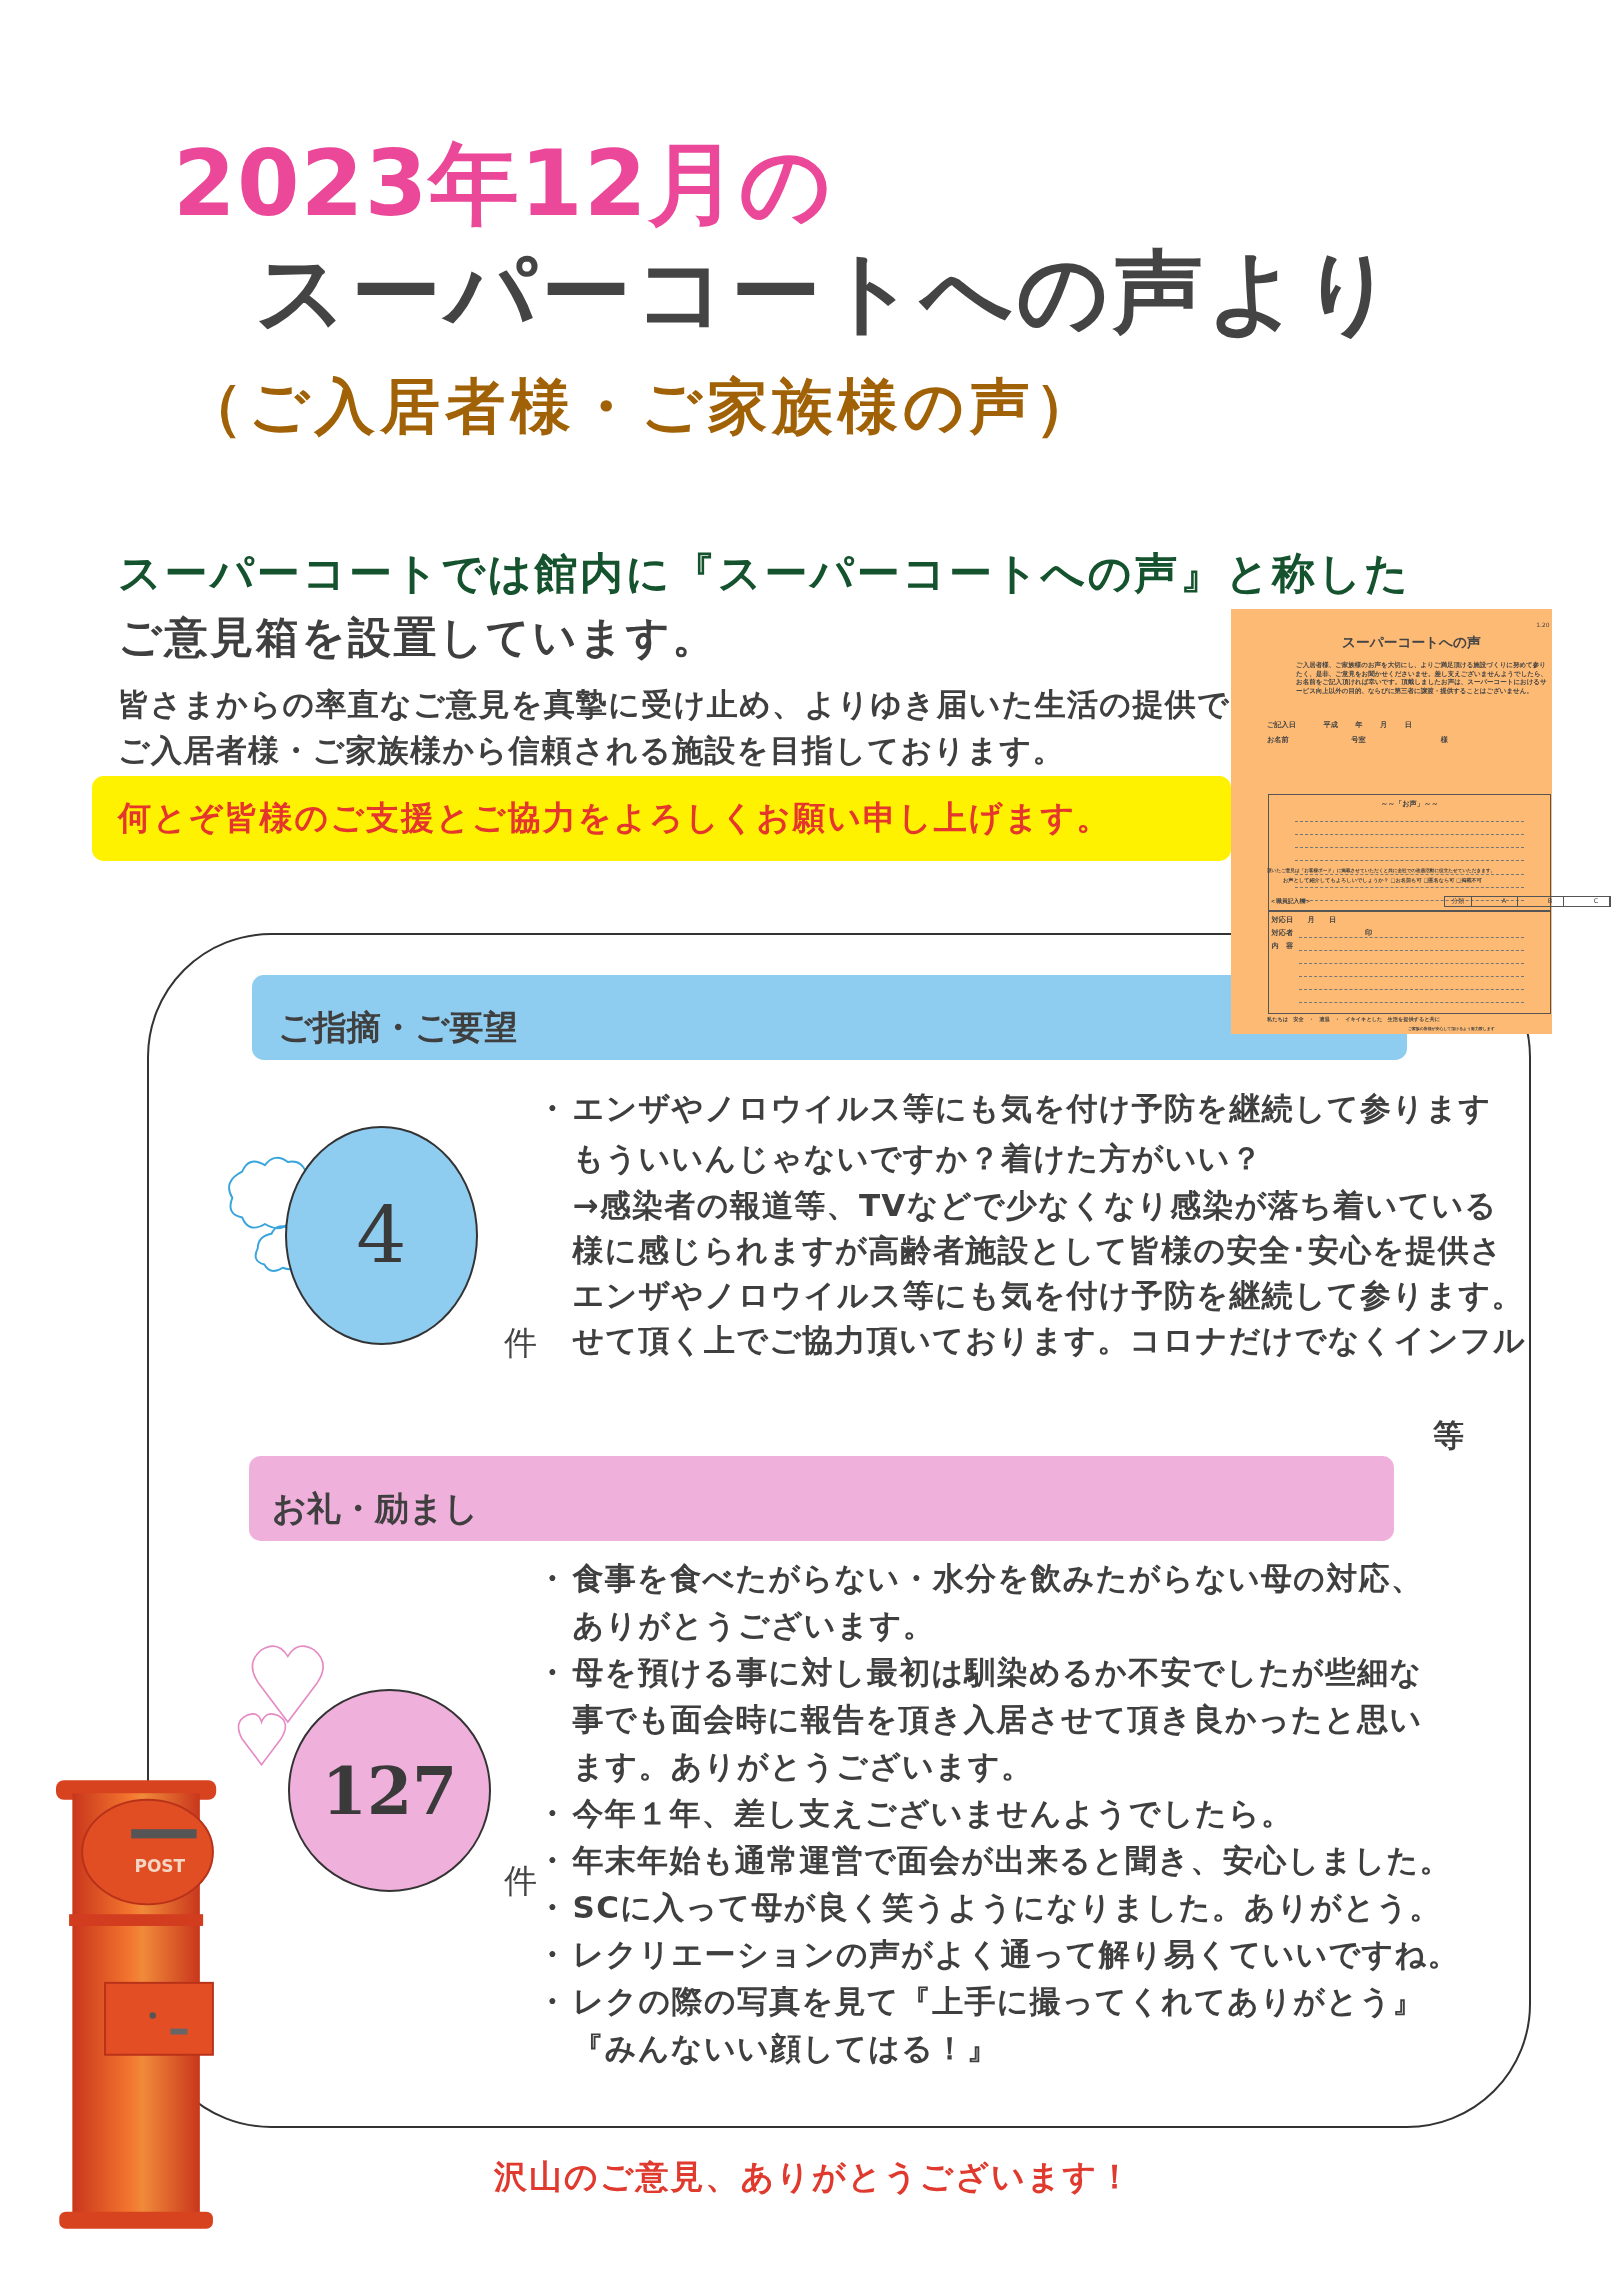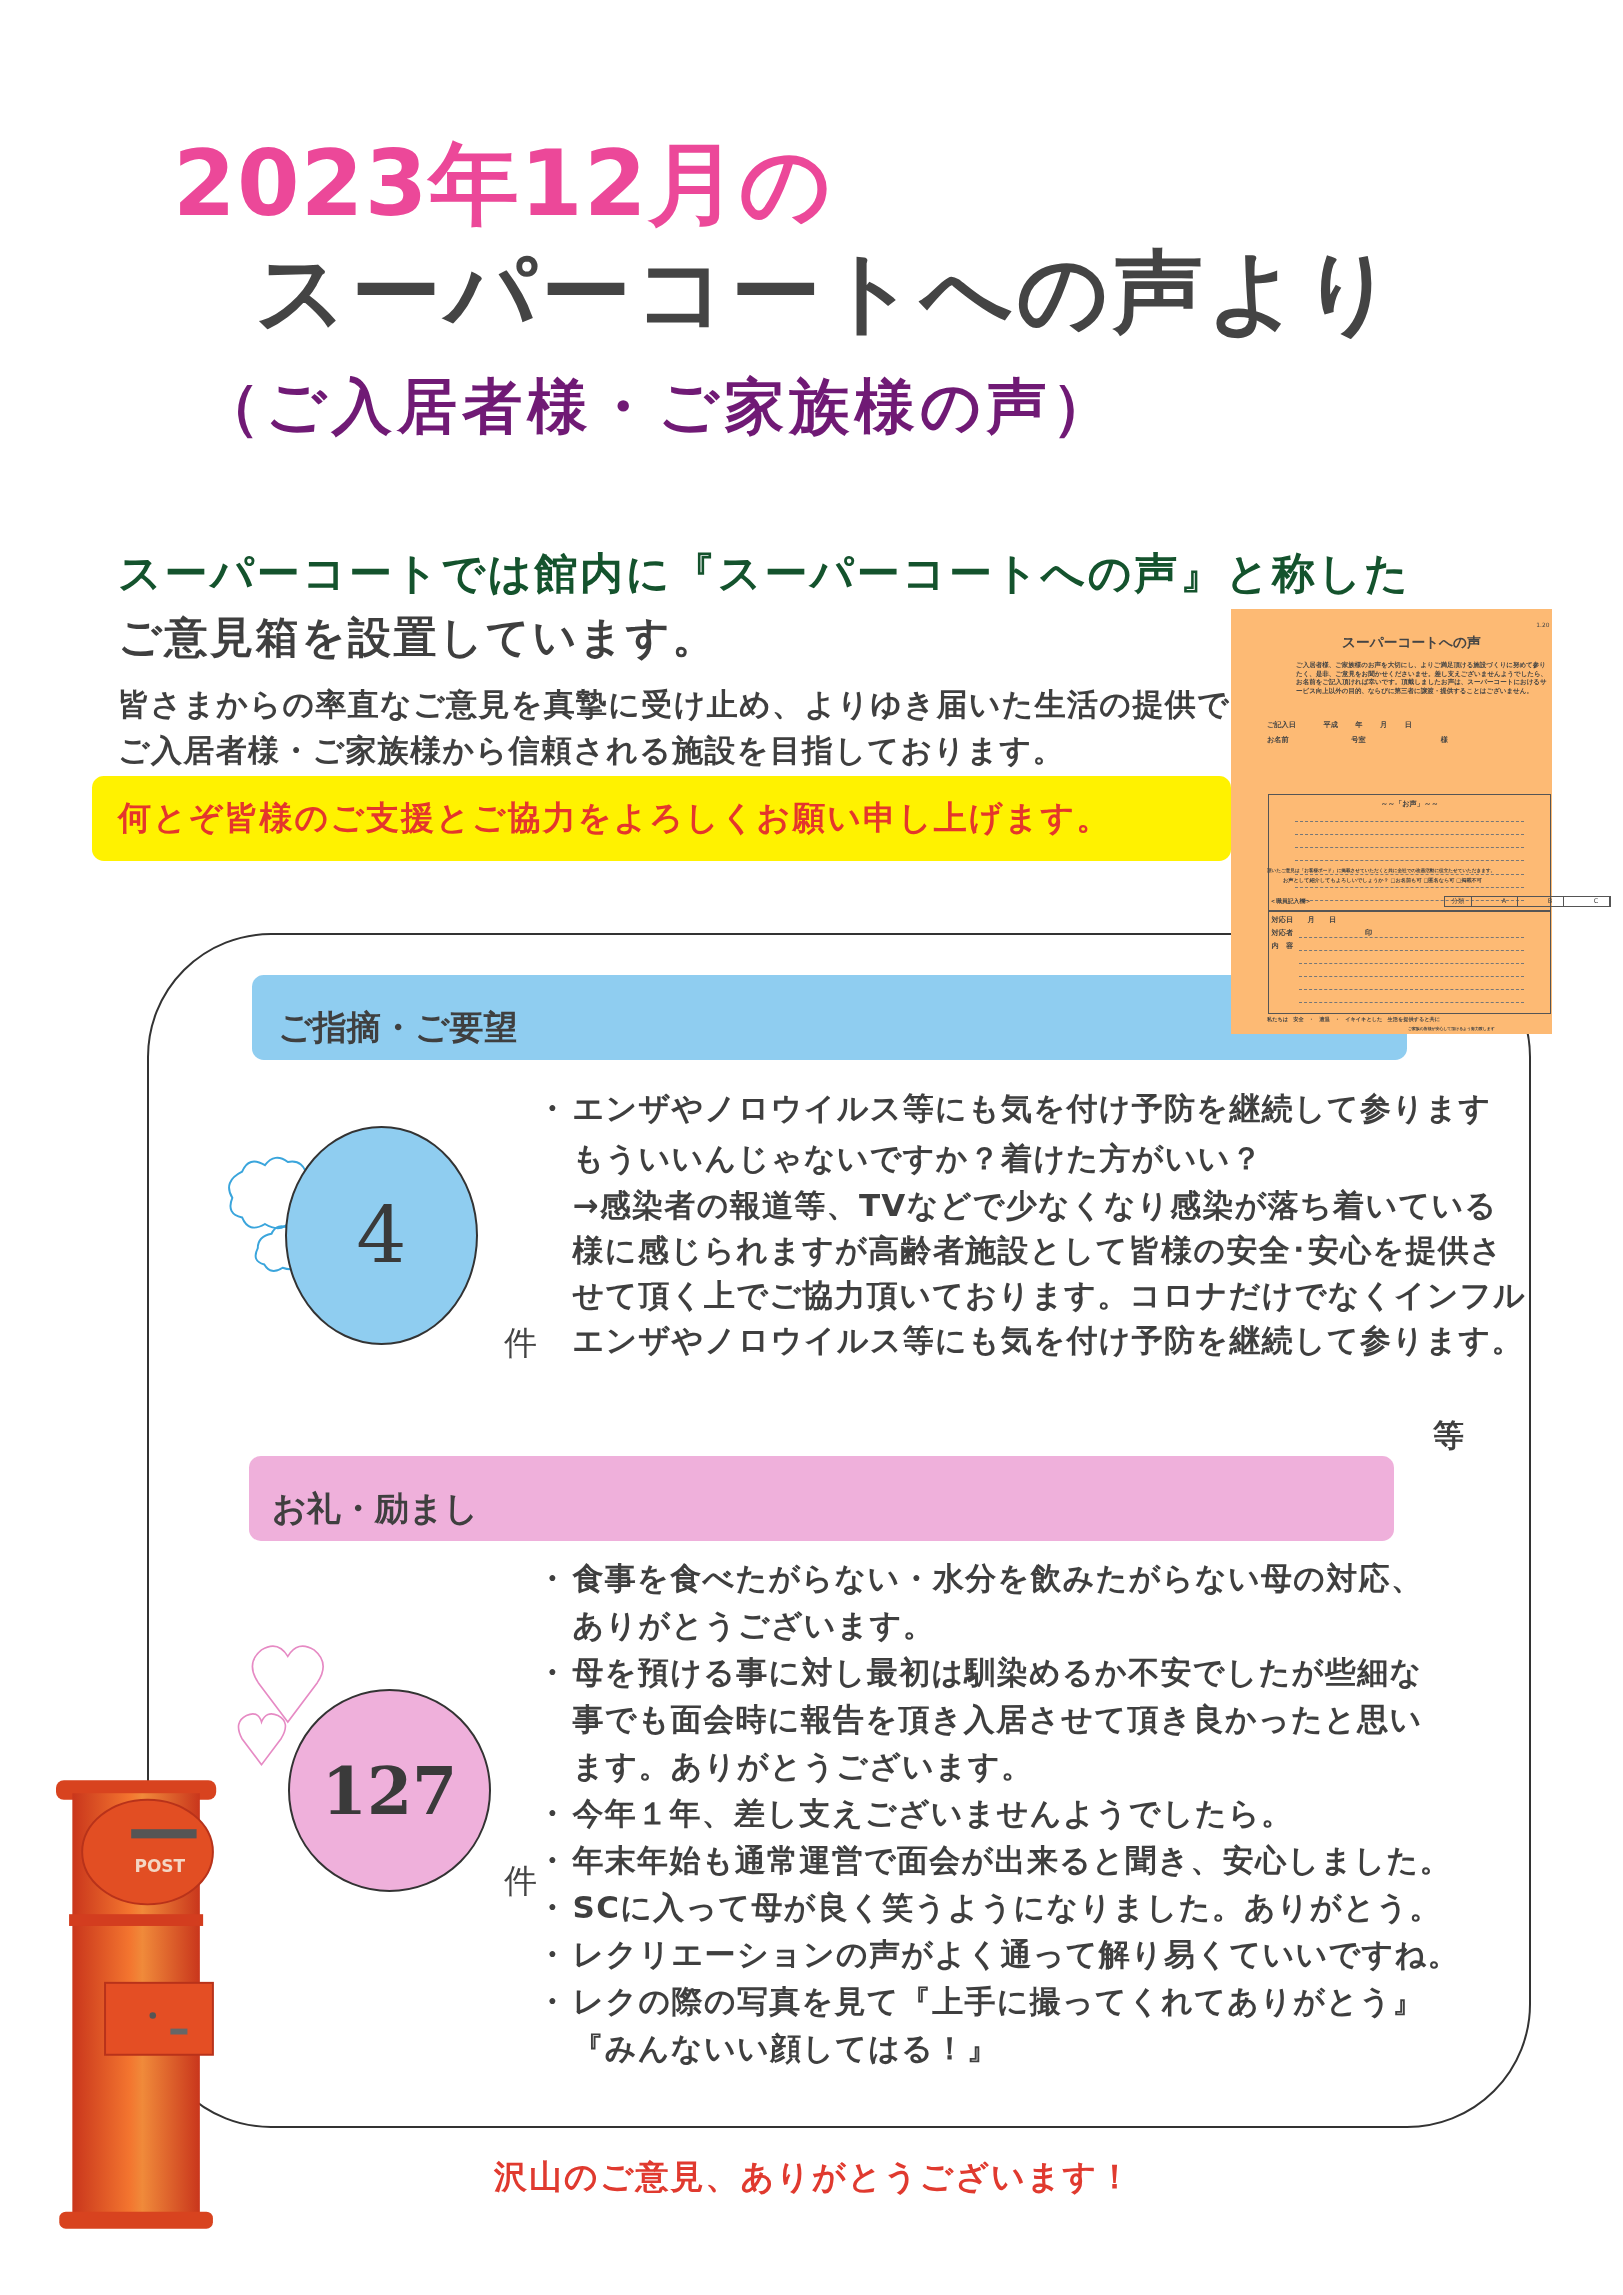--- a/index.html
+++ b/index.html
@@ -4,21 +4,21 @@
 <style>
   html, body { margin: 0; padding: 0; background: #fff; }
   body {
     width: 1623px; height: 2295px; position: relative; overflow: hidden;
     font-family: "DejaVu Sans", "Liberation Sans", sans-serif;
     color: #3d3d3d;
   }
   .abs { position: absolute; }
   .title1 { left: 173px; top: 124px; font-size: 90px; font-weight: bold; letter-spacing: 1.3px; color: #ec4899; white-space: nowrap; }
   .title2 { left: 255px; top: 232px; font-size: 90px; font-weight: bold; letter-spacing: 3.9px; color: #444; white-space: nowrap; }
-  .title3 { left: 200px; top: 367px; font-size: 60px; font-weight: bold; letter-spacing: 5.2px; color: #701a75; white-space: nowrap; }
+  .title3 { left: 183px; top: 367px; font-size: 60px; font-weight: bold; letter-spacing: 5.2px; color: #a16207; white-space: nowrap; }
   .intro1 { left: 118px; top: 497px; font-size: 43px; font-weight: bold; letter-spacing: 2.6px; color: #14532d; white-space: nowrap; margin-top: 48px; }
   .intro2 { left: 118px; top: 609px; font-size: 43px; font-weight: bold; letter-spacing: 2.6px; color: #3f3f3f; white-space: nowrap; }
   .intro3 { left: 118px; top: 681px; font-size: 31px; font-weight: bold; letter-spacing: 1.3px; color: #3f3f3f; white-space: nowrap; line-height: 46px; }
   .yellow-band {
     left: 92px; top: 776px; width: 1139px; height: 85px; background: #fff200;
     border-radius: 11.8px; display: flex; align-items: center; padding-left: 26px; box-sizing: border-box;
   }
   .yellow-band span { font-size: 33px; font-weight: bold; color: #e4362c; letter-spacing: 2px; white-space: nowrap; }
 
   
@@ -168,22 +168,22 @@
   <span>4</span>
 </div>
 <div class="abs ken" style="left:504px; top:1321px;">件</div>
 
 <div class="abs list list1">
   <div class="item">
     <div>エンザやノロウイルス等にも気を付け予防を継続して参ります</div>
     <div>もういいんじゃないですか？着けた方がいい？</div>
     <div style="line-height:45px;">→感染者の報道等、TVなどで少なくなり感染が落ち着いている</div>
     <div style="line-height:45px;">様に感じられますが高齢者施設として皆様の安全･安心を提供さ</div>
+    <div style="line-height:45px;">エンザやノロウイルス等にも気を付け予防を継続して参ります。</div>
     <div style="line-height:45px;">せて頂く上でご協力頂いております。コロナだけでなくインフル</div>
-    <div style="line-height:45px;">エンザやノロウイルス等にも気を付け予防を継続して参ります。</div>
   </div>
 </div>
 <div class="abs etc">等</div>
 
 <div class="abs band-pink"></div>
 <div class="abs band-pink-label">お礼・励まし</div>
 
 <svg class="abs hearts" width="105" height="151" viewBox="0 0 160 230">
   <g fill="none" stroke="#e68ac4" stroke-width="2.5">
     <path d="M85 160 L40 100 Q20 70 45 50 Q70 35 85 60 Q100 35 125 50 Q150 70 130 100 Z"></path>

